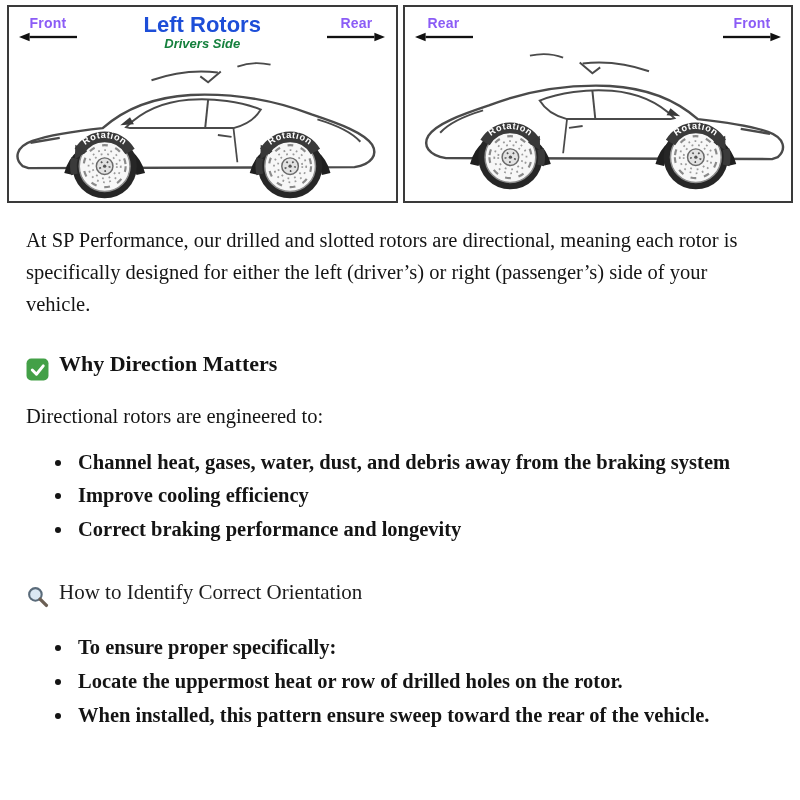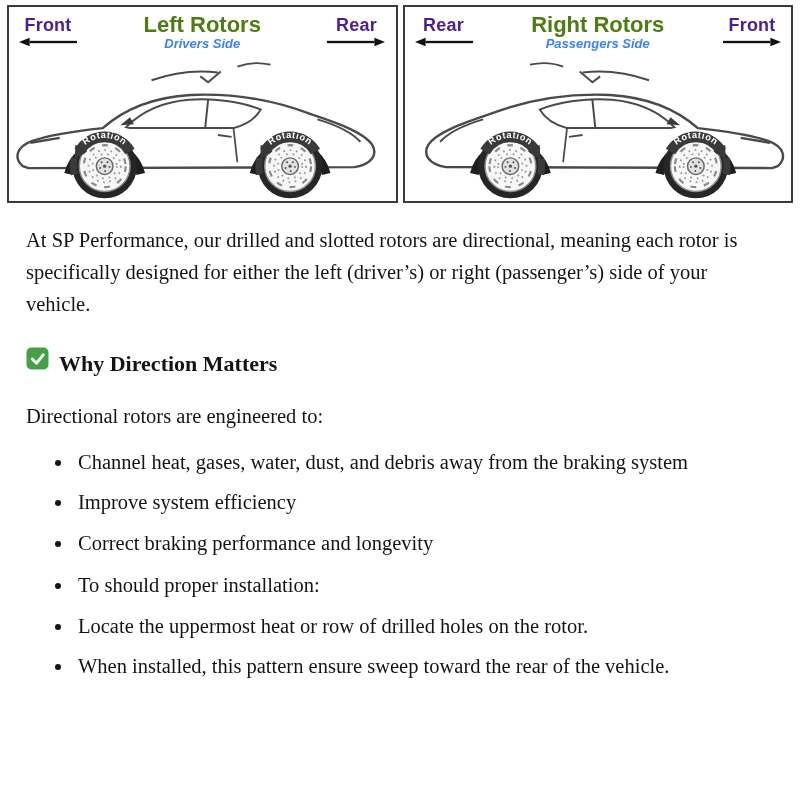--- a/index.html
+++ b/index.html
@@ -30,37 +30,37 @@
     font-family: "Liberation Sans", sans-serif;
   }
   .dir {
     display: inline-flex;
     flex-direction: column;
     align-items: center;
     padding-top: 2px;
   }
   .dir-label {
     font-weight: bold;
-    font-size: 18px;
-    color: #4c1d95;
+    font-size: 14px;
+    color: #8b5cf6;
     letter-spacing: .2px;
   }
   .dir svg { display: block; margin-top: 1px; }
   .panel-title-block { text-align: center; }
   .panel-title {
     font-weight: bold;
     font-size: 22px;
-    color: #4d7c0f;
+    color: #1d4ed8;
     line-height: 1.05;
   }
   .panel-subtitle {
     font-weight: bold;
     font-style: italic;
     font-size: 13px;
-    color: #3b82f6;
+    color: #15803d;
   }
   .car-svg { display: block; width: 100%; height: auto; }
 
   .rot-arc { fill: none; stroke: #3a3a3a; stroke-width: 11; }
   .rot-text {
     font-family: "Liberation Sans", sans-serif;
     font-size: 9.5px;
     font-weight: bold;
     fill: #ffffff;
     letter-spacing: .6px;
@@ -69,21 +69,21 @@
 
   
   .content {
     padding: 14px 28px 30px 26px;
     font-size: 20.5px;
     line-height: 1.55;
   }
   .intro { margin-bottom: 18px; }
   .section-heading {
     display: flex;
-    align-items: flex-start;
+    align-items: flex-end;
     font-size: 22px;
     font-weight: bold;
     margin: 26px 0 20px 0;
   }
   .section-heading.light {
     font-weight: 400;
     font-size: 21px;
     color: #1c1c1c;
     margin: 30px 0 24px 0;
   }
@@ -91,22 +91,23 @@
     display: inline-flex;
     margin-right: 10px;
     flex: 0 0 auto;
   }
   .lead { margin: 8px 0 14px 0; }
   ul.bullets {
     margin: 0 0 10px 0;
     padding-left: 48px;
   }
   ul.bullets li {
-    margin: 9px 0;
+    margin: 2px 0;
     padding-left: 4px;
+    font-weight: bold;
   }
 </style>
 </head>
 <body>
 
 <svg width="0" height="0" style="position:absolute">
   <defs>
     <marker id="arr" markerUnits="userSpaceOnUse" markerWidth="16" markerHeight="16" refX="5" refY="8" orient="auto">
       <path d="M1 1 L14 8 L1 15 Z" fill="#383838"></path>
     </marker>
@@ -179,24 +180,20 @@
 
   <div class="panel">
     <div class="panel-header">
       <span class="dir">
         <span class="dir-label">Rear</span>
         <svg width="58" height="10" viewBox="0 0 60 10">
           <polygon points="0,5 11,0.5 11,9.5" fill="#111"></polygon>
           <rect x="11" y="3.8" width="49" height="2.4" fill="#111"></rect>
         </svg>
       </span>
-      <span class="panel-title-block">
-        <div class="panel-title">Right Rotors</div>
-        <div class="panel-subtitle">Passengers Side</div>
-      </span>
       <span class="dir">
         <span class="dir-label">Front</span>
         <svg width="58" height="10" viewBox="0 0 60 10">
           <polygon points="60,5 49,0.5 49,9.5" fill="#111"></polygon>
           <rect x="0" y="3.8" width="49" height="2.4" fill="#111"></rect>
         </svg>
       </span>
     </div>
     <svg class="car-svg" viewBox="0 0 396 154">
       <g transform="translate(396,0) scale(-1,1)">
@@ -223,24 +220,33 @@
         <path d="M6 11.5 L10 15.5 L16.5 7.5" fill="none" stroke="#ffffff" stroke-width="2.8" stroke-linecap="round" stroke-linejoin="round"></path>
       </svg>
     </span>
     <span>Why Direction Matters</span>
   </h2>
 
   <p class="lead">Directional rotors are engineered to:</p>
 
   <ul class="bullets">
     <li>Channel heat, gases, water, dust, and debris away from the braking system</li>
-    <li>Improve system efficiency</li>
+    <li>Improve cooling efficiency</li>
     <li>Correct braking performance and longevity</li>
   </ul>
 
+  <h3 class="section-heading light">
+    <span class="icon">
+      <svg width="23" height="23" viewBox="0 0 22 22">
+        <circle cx="9" cy="9" r="6" fill="#dbe8f4" stroke="#5a6b7a" stroke-width="2"></circle>
+        <line x1="13.5" y1="13.5" x2="19.5" y2="19.5" stroke="#6b5f54" stroke-width="3.2" stroke-linecap="round"></line>
+      </svg>
+    </span>
+    <span>How to Identify Correct Orientation</span>
+  </h3>
 
   <ul class="bullets">
-    <li>To should proper installation:</li>
+    <li>To ensure proper specifically:</li>
     <li>Locate the uppermost heat or row of drilled holes on the rotor.</li>
     <li>When installed, this pattern ensure sweep toward the rear of the vehicle.</li>
   </ul>
 
 </div>
 
 </body></html>

